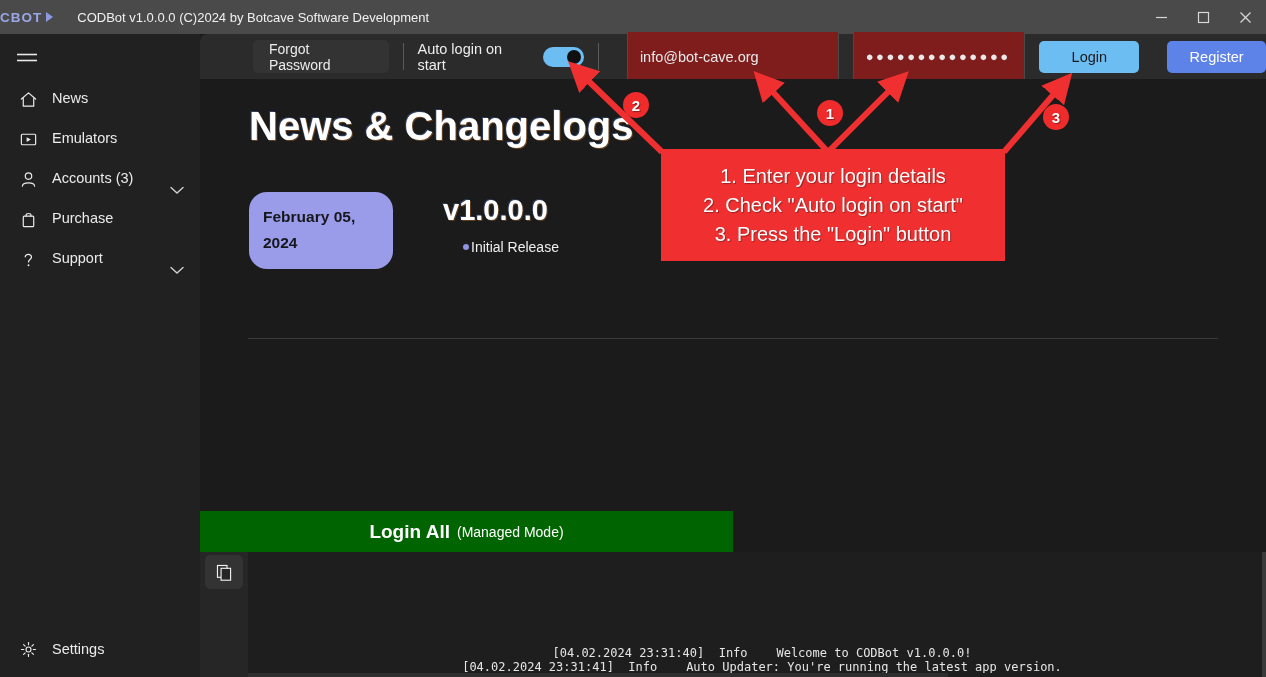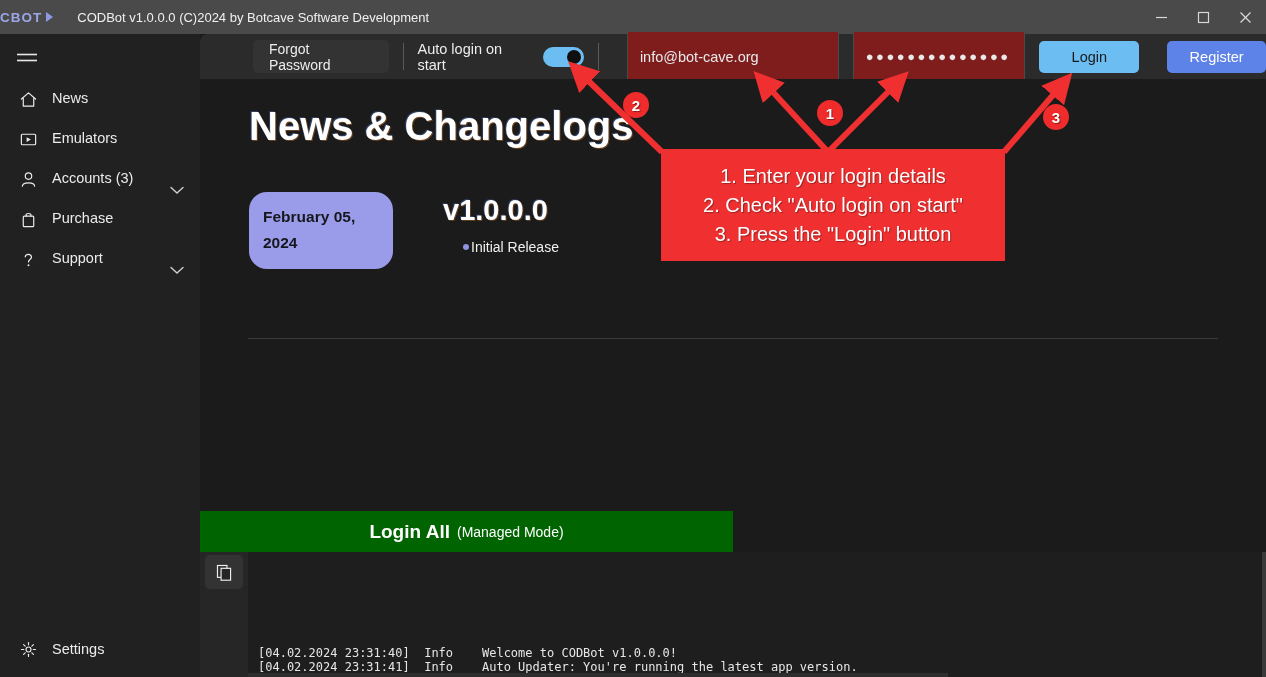--- a/index.html
+++ b/index.html
@@ -229,20 +229,21 @@
     display: flex; align-items: center; justify-content: center;
     color: #f0f0f0;
   }
   .log-body {
     position: absolute; left: 48px; top: 0;
     width: 1018px; height: 125px;
     background: #1e1e1e;
     padding-left: 10px;
     display: flex; flex-direction: column; justify-content: flex-end;
     padding-bottom: 3px;
+    text-align: center;
   }
   .log-line {
     font-family: "DejaVu Sans Mono", monospace;
     font-size: 12px; color: #e6e6e6;
     line-height: 14px; white-space: pre;
   }
   .log-scroll-x {
     position: absolute; left: 48px; bottom: 0;
     width: 1018px; height: 4px; background: #1e1e1e;
   }

